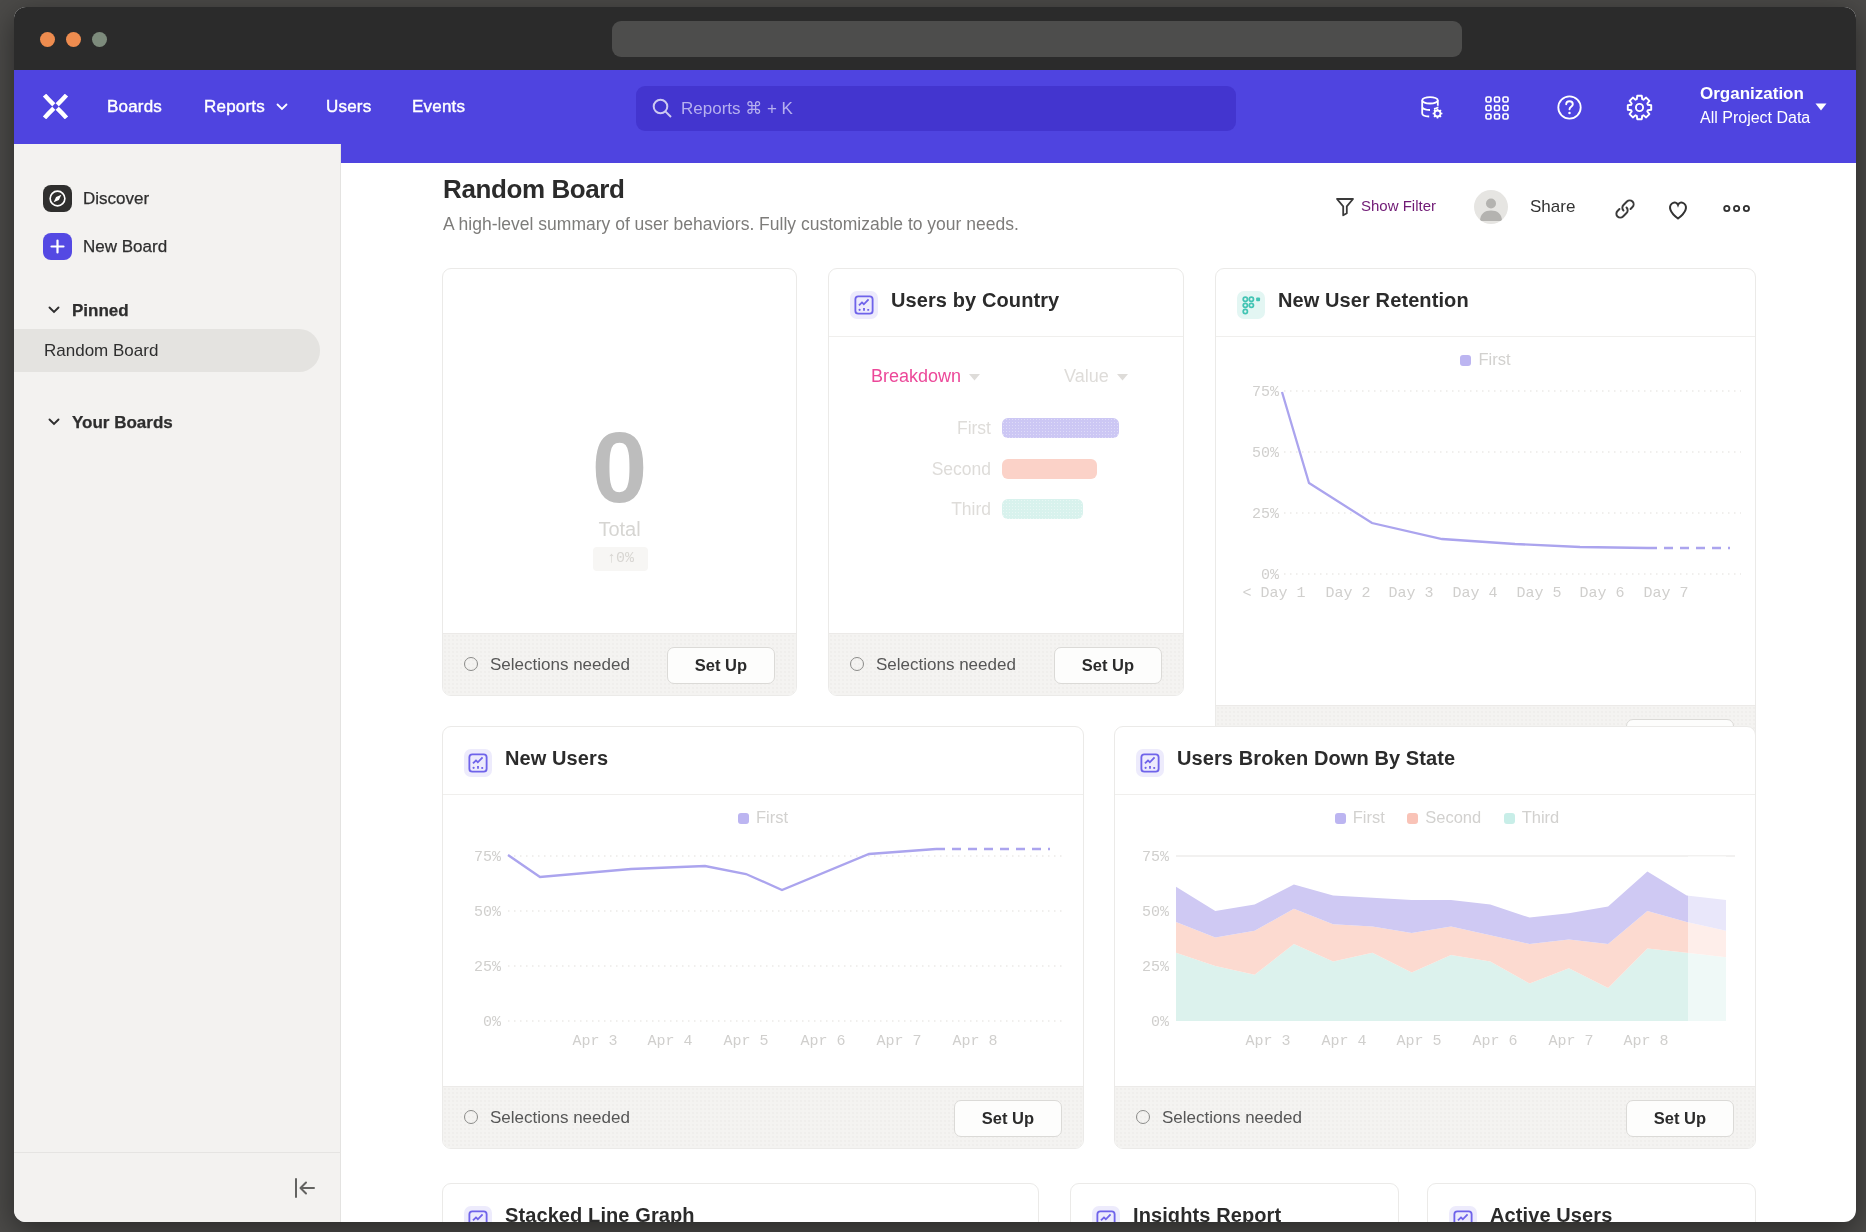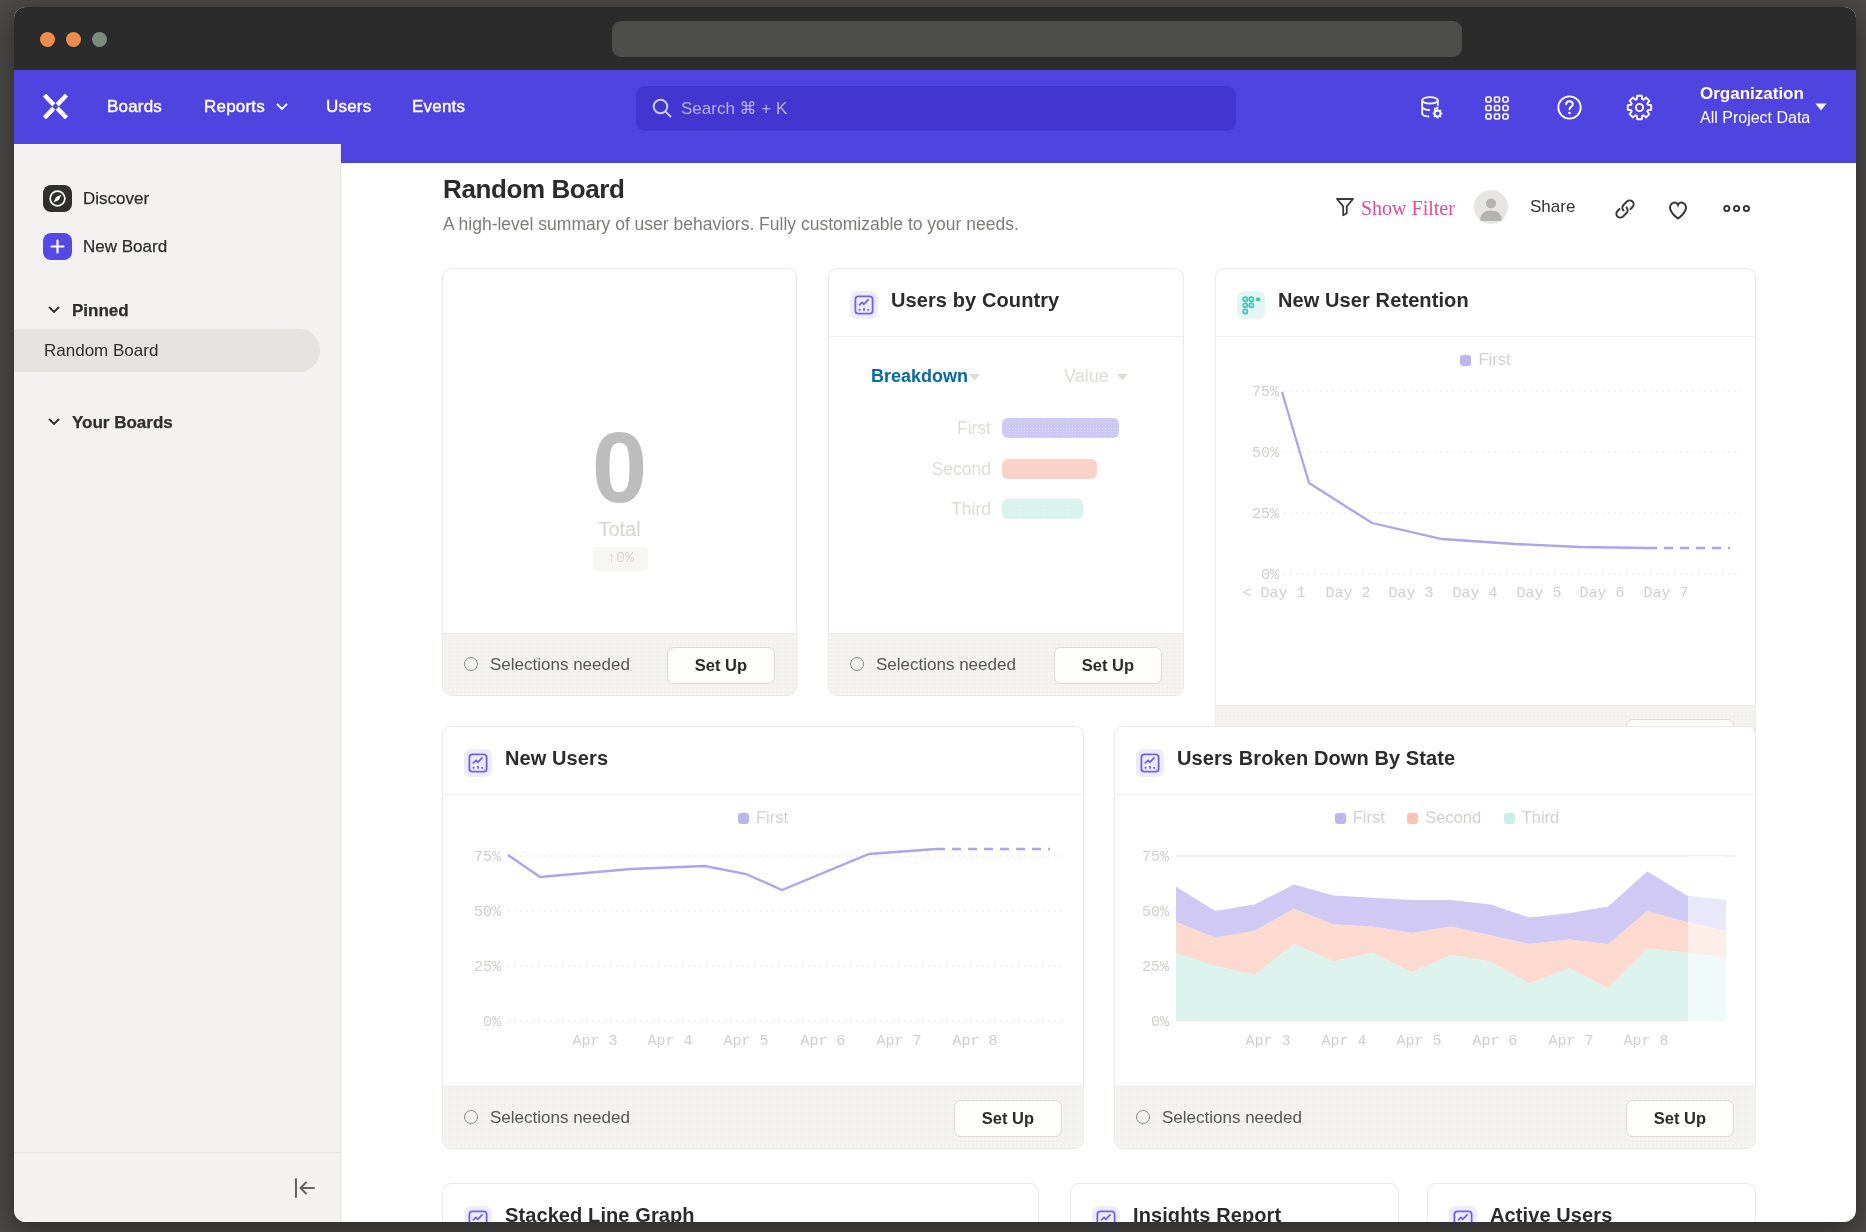--- a/index.html
+++ b/index.html
@@ -62,21 +62,21 @@
     <svg class="abs" style="left:262px; top:33px;" width="12" height="8" viewBox="0 0 12 8" fill="none" stroke="#fff" stroke-width="1.8" stroke-linecap="round">
         <path d="M1.5 1.5 L6 6 L10.5 1.5"></path>
       </svg>
     <div class="navitem" style="left:312px;">Users</div>
     <div class="navitem" style="left:398px;">Events</div>
     <div class="search">
       <svg class="abs" style="left:15px; top:11px;" width="23" height="23" viewBox="0 0 23 23" fill="none" stroke="#cdc9f1" stroke-width="2">
           <circle cx="9.5" cy="9.5" r="6.8"></circle>
           <line x1="14.6" y1="14.6" x2="20" y2="20"></line>
         </svg>
-      <span style="position:absolute; left:45px;">Search ⌘ + K</span>
+      <span style="position:absolute; left:45px;">Reports ⌘ + K</span>
     </div>
 
     <svg class="abs" style="left:1404px; top:24px;" width="27" height="27" viewBox="0 0 27 27" fill="none" stroke="#fff" stroke-width="1.8">
       <ellipse cx="12" cy="6.3" rx="7.8" ry="3.2"></ellipse>
       <path d="M4.2 6.3 V12.8 C4.2 14.6 7.6 16 12 16 M4.2 12.6 V19.2 C4.2 21 7.4 22.4 11.2 22.5 M19.8 6.3 V11.8 M19.8 12.8 C19.8 13.6 18 14.6 16 15"></path>
       <circle cx="19.5" cy="19.5" r="3.0"></circle>
       <g stroke-width="1.6">
           <path d="M19.5 14.6 V16.3 M19.5 22.7 V24.4 M14.6 19.5 H16.3 M22.7 19.5 H24.4 M16 16 L17.2 17.2 M21.8 21.8 L23 23 M23 16 L21.8 17.2 M17.2 21.8 L16 23"></path>
         </g>
     </svg>
@@ -135,21 +135,21 @@
         <path d="M3 2 V20 M21 11 H8 M13 5.5 L7.5 11 L13 16.5"></path>
       </svg>
   </div>
 
   <h1 class="board">Random Board</h1>
   <div class="subtitle">A high-level summary of user behaviors. Fully customizable to your needs.</div>
 
   <svg class="abs" style="left:1319px; top:188px;" width="24" height="24" viewBox="0 0 24 24" fill="none" stroke="#3a3a3a" stroke-width="1.8" stroke-linejoin="round">
       <path d="M4 4 H20 L13.8 11.4 V18.2 L10.2 20.2 V11.4 Z"></path>
     </svg>
-  <div class="abs" style="left:1347px; top:190px; font-size:20px; color:#ec4899;font-family:Liberation Serif, serif;">Show Filter</div>
+  <div class="abs" style="left:1347px; top:190px; font-size:15px; color:#701a75;">Show Filter</div>
   <div class="abs" style="left:1460px; top:183px; width:34px; height:34px; border-radius:50%; background:#e6e5e2; overflow:hidden;">
     <svg width="34" height="34" viewBox="0 0 34 34">
         <circle cx="17" cy="13.5" r="5" fill="#b4b3b0"></circle>
         <path d="M6 31 C6 23.5 11 20.5 17 20.5 C23 20.5 28 23.5 28 31 Z" fill="#b4b3b0"></path>
       </svg>
   </div>
   <div class="abs" style="left:1516px; top:190px; font-size:17px; color:#333;">Share</div>
   <svg class="abs" style="left:1598px; top:189px;" width="26" height="26" viewBox="0 0 24 24" fill="none" stroke="#3a3a3a" stroke-width="1.8" stroke-linecap="round">
       <path d="M10.6 13.4 a3.6 3.6 0 0 1 0 -5.1 l3.2 -3.2 a3.6 3.6 0 0 1 5.1 5.1 l-1.8 1.8"></path>
       <path d="M13.4 10.6 a3.6 3.6 0 0 1 0 5.1 l-3.2 3.2 a3.6 3.6 0 0 1 -5.1 -5.1 l1.8 -1.8"></path>
@@ -180,21 +180,21 @@
         <svg style="position:absolute;left:3px;top:3px;" width="22" height="22" viewBox="0 0 24 24" fill="none" stroke="#6f63ea" stroke-width="2">
             <rect x="2.6" y="2.6" width="18.8" height="18.8" rx="3.2"></rect>
             <polyline points="6.5,12.5 9.8,9.2 11.8,11.2 17,5.8"></polyline>
             <circle cx="7.2" cy="17.3" r="1.2" fill="#6f63ea" stroke="none"></circle>
             <line x1="12" y1="15.2" x2="12" y2="18.4"></line>
             <line x1="16.6" y1="16.4" x2="16.6" y2="18.4"></line>
           </svg>
       </div>
       <div class="ctitle">Users by Country</div>
     </div>
-    <div class="abs" style="left:42px; top:97px; font-size:18px; color:#0369a1;font-weight:bold;">Breakdown</div>
+    <div class="abs" style="left:42px; top:97px; font-size:18px; color:#ec4899;">Breakdown</div>
     <svg class="abs" style="left:140px; top:105px;" width="11" height="7" viewBox="0 0 11 7" fill="#dedcd9">
         <path d="M0 0 H11 L5.5 6.5 Z"></path>
       </svg>
     <div class="abs" style="left:235px; top:97px; font-size:18px; color:#dedcd9;">Value</div>
     <svg class="abs" style="left:288px; top:105px;" width="11" height="7" viewBox="0 0 11 7" fill="#dedcd9">
         <path d="M0 0 H11 L5.5 6.5 Z"></path>
       </svg>
     <div class="abs" style="left:0; top:149px; width:162px; text-align:right; font-size:17.5px; color:#dedcd9;">First</div>
     <div class="abs" style="left:173px; top:149px; width:117px; height:20px; border-radius:6px; background:#ccc7f4; background-image:radial-gradient(circle, rgba(255,255,255,0.35) 0.8px, transparent 1px); background-size:3px 3px;"></div>
     <div class="abs" style="left:0; top:190px; width:162px; text-align:right; font-size:17.5px; color:#dedcd9;">Second</div>

